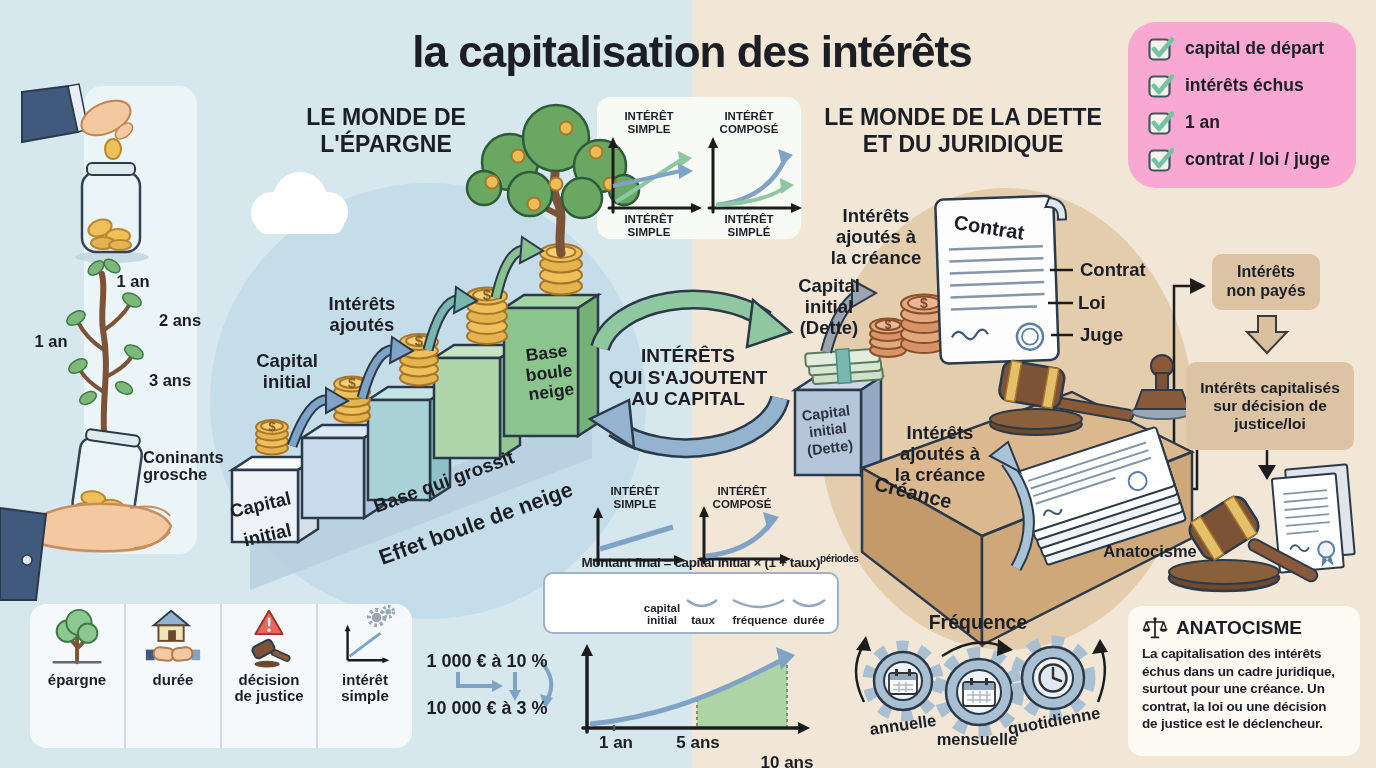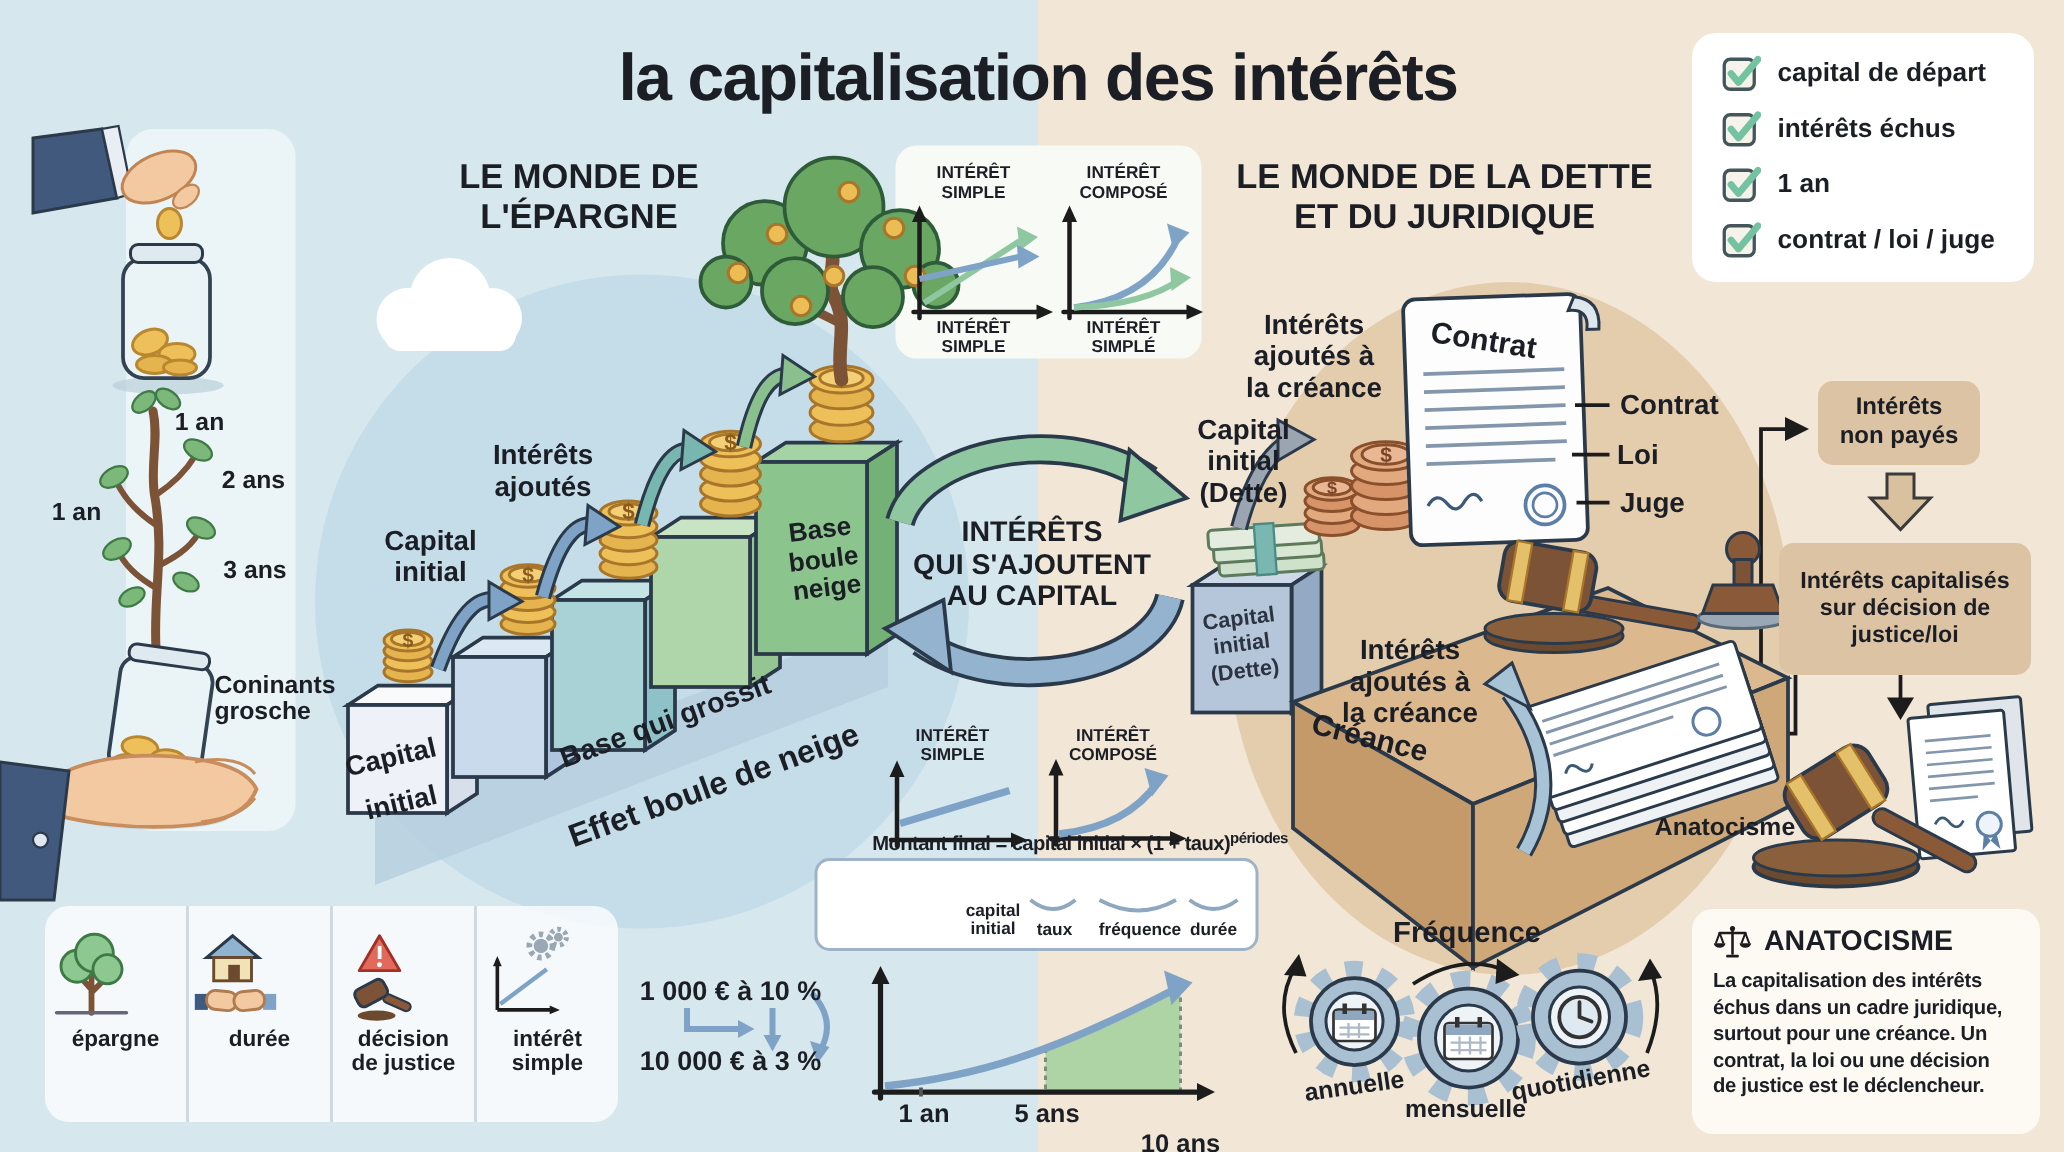--- a/index.html
+++ b/index.html
@@ -9,22 +9,22 @@
   .lbl{position:absolute;font-weight:bold;color:#1b1e24;white-space:pre-line;
        line-height:1.16;text-align:center;transform:translate(-50%,-50%);}
   .tl{transform:none;text-align:left;}
   .lft{transform:translateY(-50%);text-align:left;}
   .box{position:absolute;box-sizing:border-box;}
   .tanbox{background:#dcc3a3;border-radius:10px;display:flex;align-items:center;
           justify-content:center;text-align:center;font-weight:bold;white-space:pre-line;}
   .chkrow{display:flex;align-items:center;gap:11px;height:37px;}
   .chkrow span{font-weight:bold;font-size:17.5px;}
   .legend{display:flex;}
-  .lcell{flex:1;display:flex;flex-direction:column;
-         padding-top:13px;border-right:2px solid #ccdbe2;}
+  .lcell{flex:1;display:flex;flex-direction:column;align-items:center;
+         padding-top:0;border-right:2px solid #ccdbe2;}
   .lcell:last-child{border-right:none;}
   .lcell .cap{font-weight:bold;font-size:15px;line-height:1.08;text-align:center;
               white-space:pre-line;margin-top:2px;}
   svg{display:block;}
 </style>
 </head>
 <body>
 
 <div class="stage">
 
@@ -413,21 +413,21 @@
     </g>
   </svg>
 
   <div class="lbl" style="left:692px;top:52px;font-size:44px;letter-spacing:-1px;white-space:nowrap;">la capitalisation des intérêts</div>
   <div class="lbl" style="left:386px;top:131px;font-size:23px;">LE MONDE DE
 L'ÉPARGNE</div>
   <div class="lbl" style="left:963px;top:131px;font-size:23px;">LE MONDE DE LA DETTE
 ET DU JURIDIQUE</div>
 
   <div class="lbl" style="left:133px;top:282px;font-size:16.5px;">1 an</div>
-  <div class="lbl" style="left:169px;top:321px;font-size:16.5px;">2 ans</div>
+  <div class="lbl" style="left:180px;top:321px;font-size:16.5px;">2 ans</div>
   <div class="lbl" style="left:51px;top:342px;font-size:16.5px;">1 an</div>
   <div class="lbl" style="left:170px;top:381px;font-size:16.5px;">3 ans</div>
   <div class="lbl tl" style="left:143px;top:449px;font-size:16.5px;line-height:1.06;">Coninants
 grosche</div>
 
   <div class="lbl" style="left:287px;top:371px;font-size:18.5px;">Capital
 initial</div>
   <div class="lbl" style="left:362px;top:314px;font-size:18.5px;">Intérêts
 ajoutés</div>
   <div class="lbl" style="left:264px;top:520px;font-size:18.5px;line-height:1.7;transform:translate(-50%,-50%) rotate(-13deg);">Capital
@@ -488,21 +488,21 @@
 ajoutés à
 la créance</div>
   <div class="lbl" style="left:913px;top:493px;font-size:20px;transform:translate(-50%,-50%) rotate(14deg);">Créance</div>
   <div class="lbl" style="left:1150px;top:552px;font-size:16.5px;">Anatocisme</div>
 
   <div class="lbl" style="left:978px;top:622px;font-size:19.5px;">Fréquence</div>
   <div class="lbl" style="left:903px;top:725px;font-size:16.5px;transform:translate(-50%,-50%) rotate(-8deg);">annuelle</div>
   <div class="lbl" style="left:977px;top:740px;font-size:16.5px;">mensuelle</div>
   <div class="lbl" style="left:1054px;top:721px;font-size:16.5px;transform:translate(-50%,-50%) rotate(-10deg);">quotidienne</div>
 
-  <div class="box" style="left:1128px;top:22px;width:228px;height:166px;background:#ffffff;border-radius:16px;padding:8px 0 0 20px;">
+  <div class="box" style="left:1128px;top:22px;width:228px;height:166px;background:#f9a8d4;border-radius:28px;padding:8px 0 0 20px;">
     <div class="chkrow">
       <svg width="26" height="26" viewBox="0 0 26 26">
           <rect x="1.5" y="3.5" width="20" height="20" rx="4" fill="#f6f3ea" stroke="#44555c" stroke-width="2.2"></rect>
           <path d="M6,13 L11,19 L24,3.5" fill="none" stroke="#74c3a0" stroke-width="4.5" stroke-linecap="round" stroke-linejoin="round"></path>
         </svg>
       <span>capital de départ</span>
     </div>
     <div class="chkrow">
       <svg width="26" height="26" viewBox="0 0 26 26">
           <rect x="1.5" y="3.5" width="20" height="20" rx="4" fill="#f6f3ea" stroke="#44555c" stroke-width="2.2"></rect>

